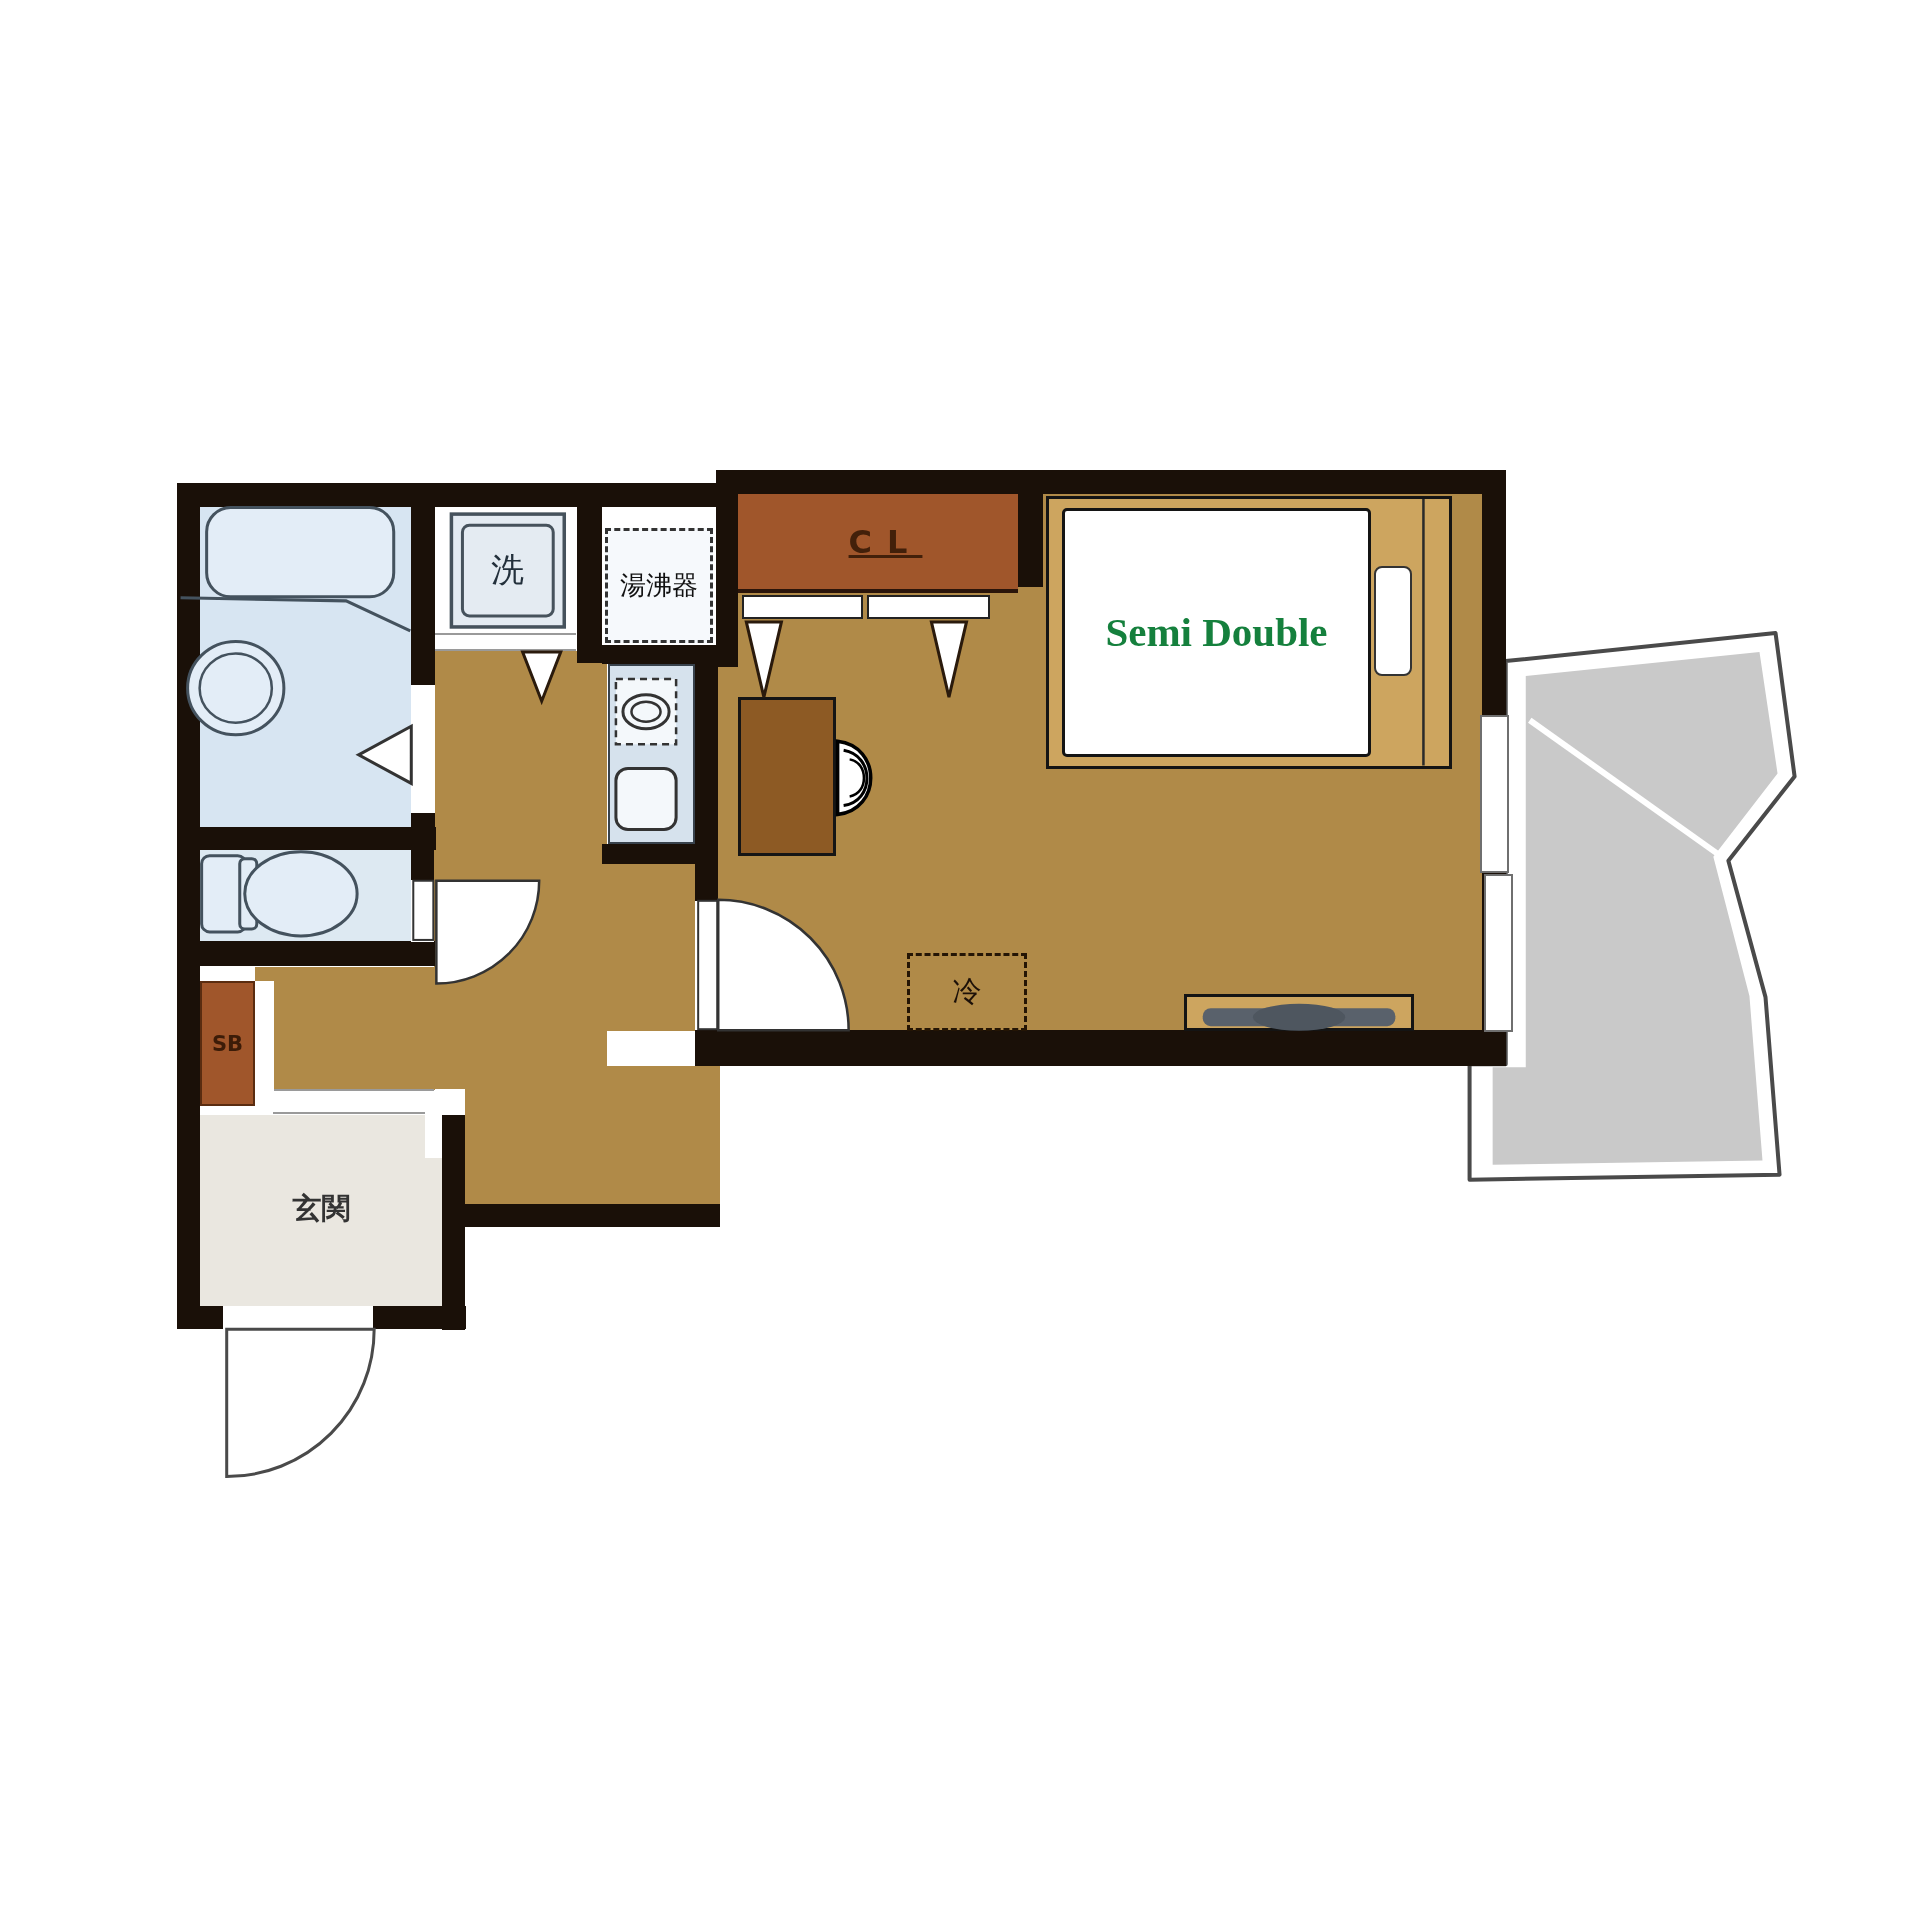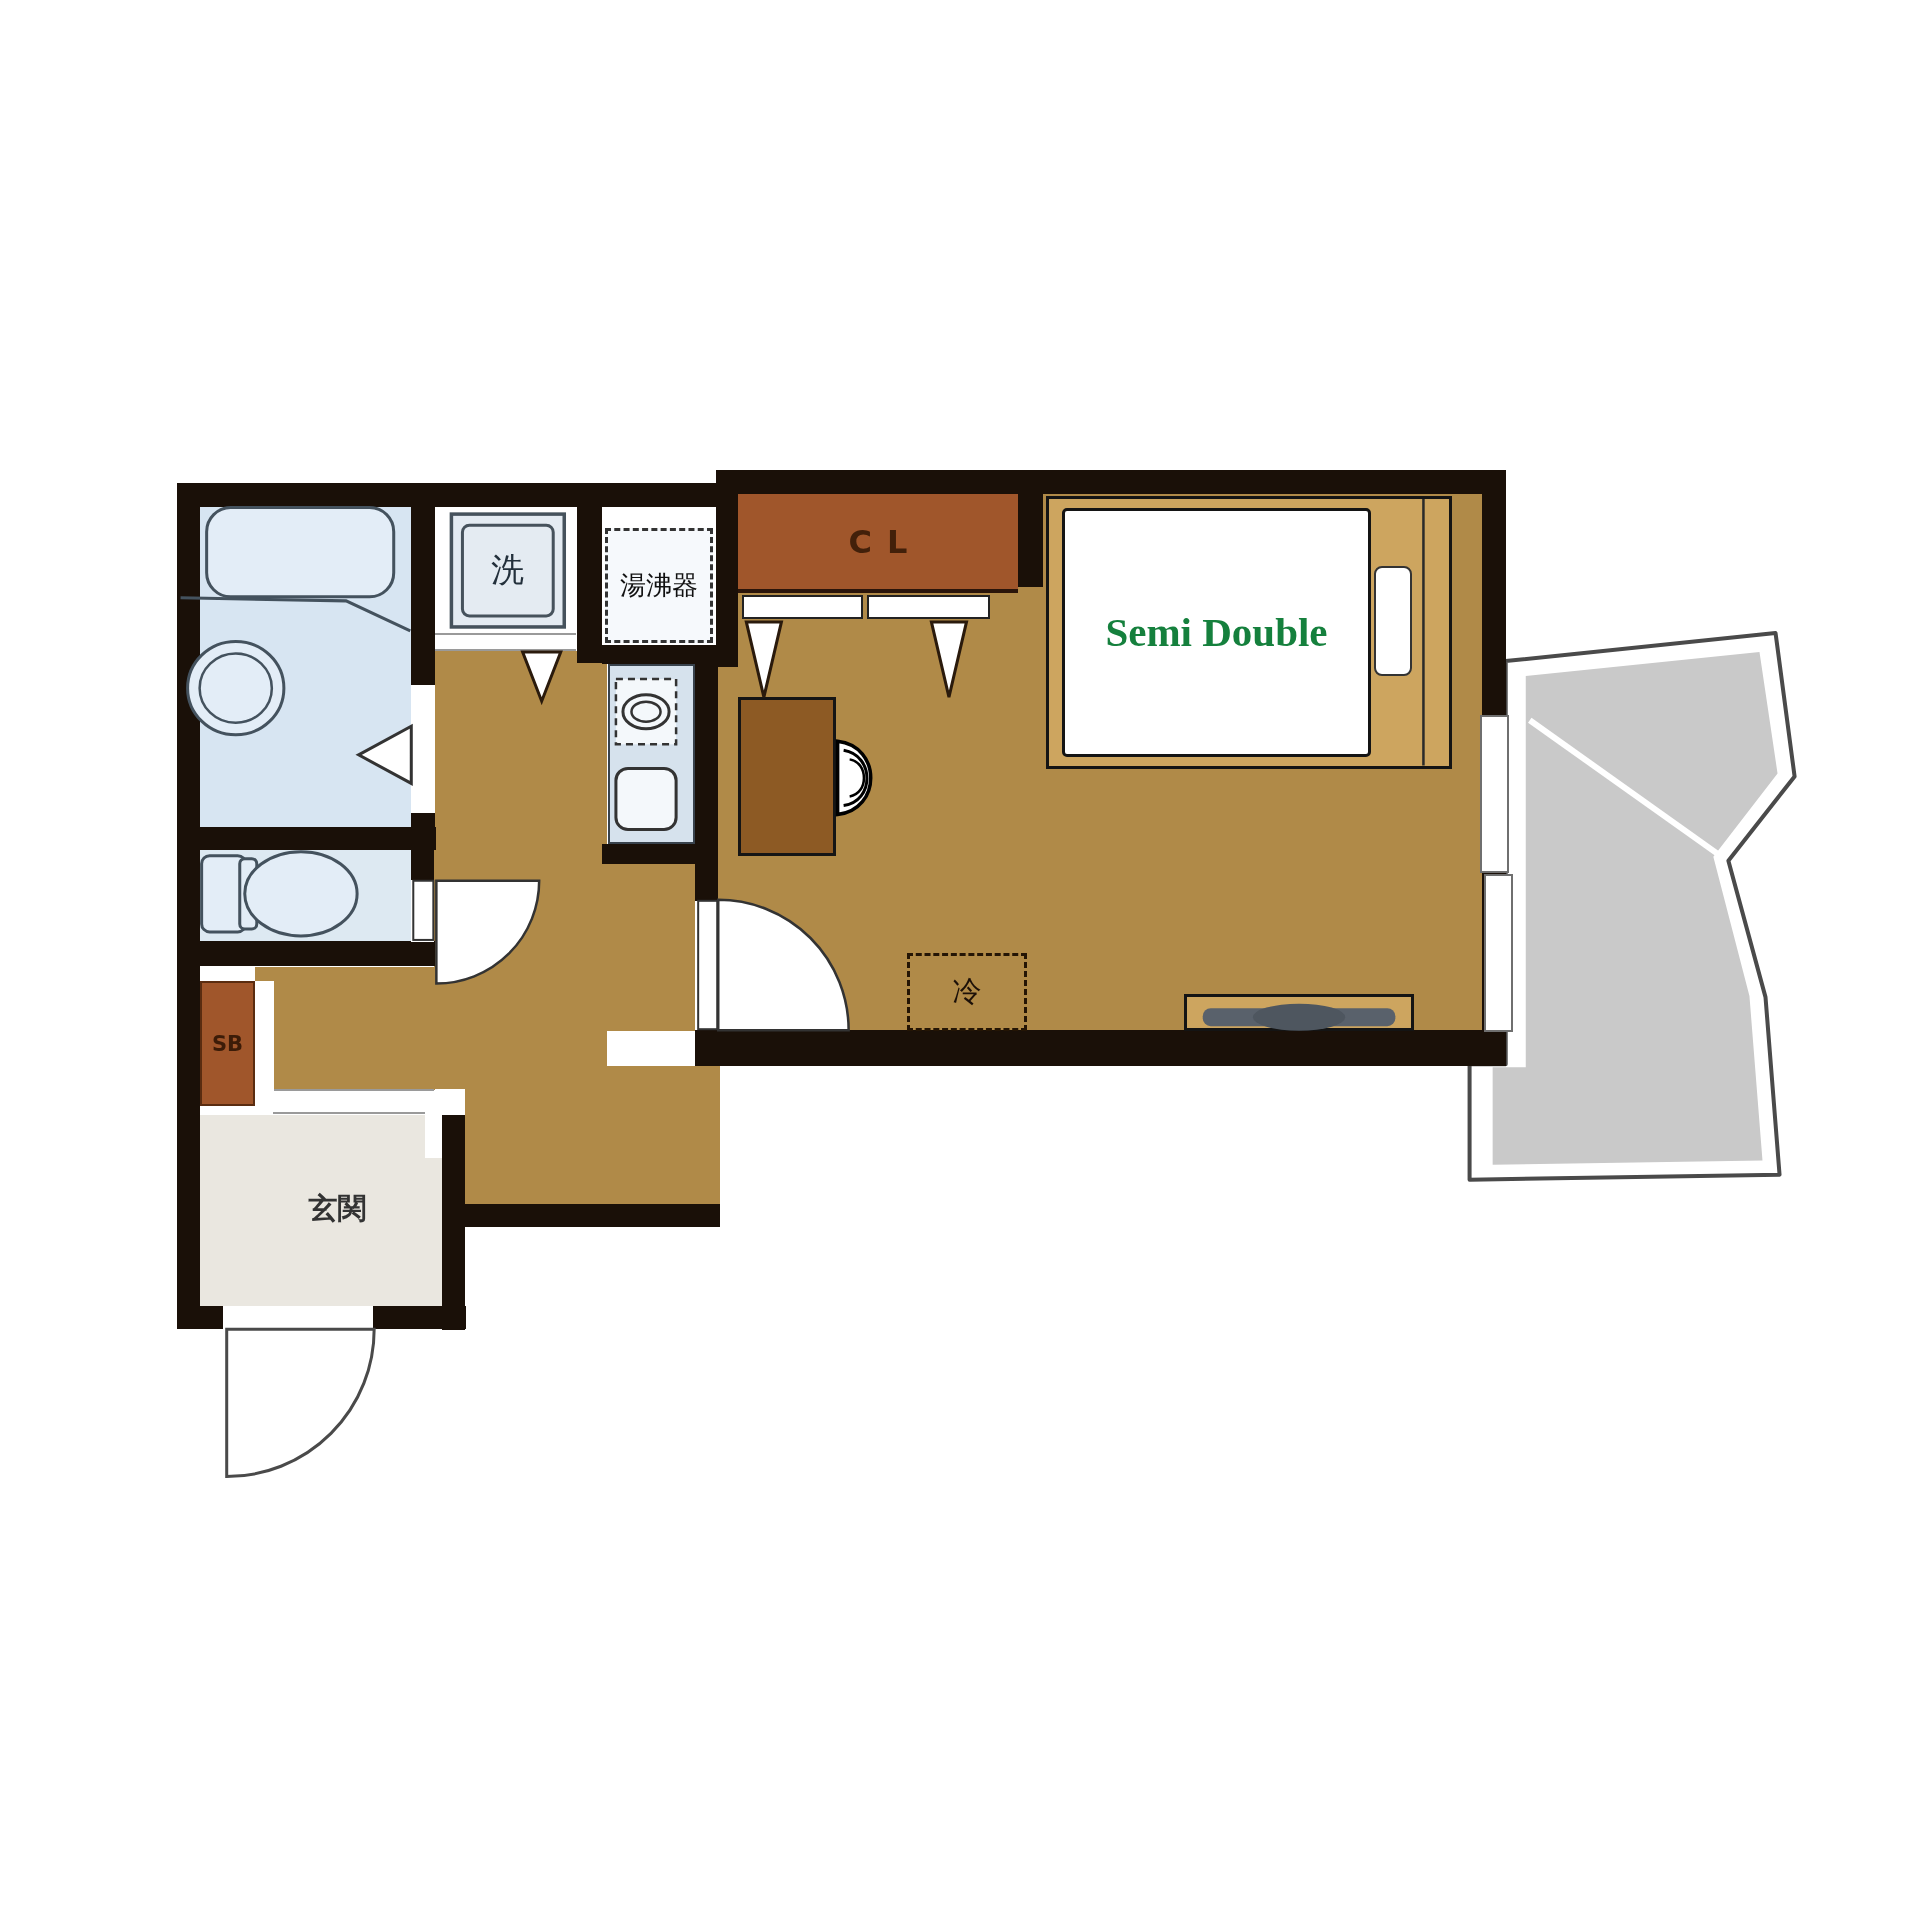--- a/index.html
+++ b/index.html
@@ -137,28 +137,28 @@
 
     <rect x="824" y="1756" width="40" height="118" fill="#ffffff" stroke="#333" stroke-width="4"></rect>
     <path d="M870,1756 L1075,1756 A205,205 0 0 1 870,1961 Z" fill="#ffffff" stroke="#333" stroke-width="5"></path>
 
     <rect x="1392" y="1796" width="38" height="256" fill="#ffffff" stroke="#333" stroke-width="4"></rect>
     <path d="M1432,1794 A260,260 0 0 1 1692,2054 L1432,2054 Z" fill="#ffffff" stroke="#333" stroke-width="5"></path>
 
     <path d="M452,2650 L452,2944 A294,294 0 0 0 746,2650 Z" fill="#ffffff" stroke="#4a4a4a" stroke-width="6"></path>
   </svg>
 
-  <div class="label" style="left:738px;top:512px;width:280px;height:60px;font-size:32px;font-weight:bold;color:#42200a;letter-spacing:15px;padding-left:15px;">CL</div>
+  <div class="label" style="left:738px;top:512px;width:280px;height:60px;font-size:32px;font-weight:bold;color:#42200a;letter-spacing:15px;padding-left:15px;text-decoration:underline;">CL</div>
 
   <div class="label" style="left:1062px;top:597px;width:309px;height:70px;font-size:41px;font-weight:bold;color:#15803d;font-family:'Liberation Serif','DejaVu Serif',serif;">Semi Double</div>
 
   <div class="label" style="left:451px;top:514px;width:113px;height:113px;font-size:33px;color:#23303c;">洗</div>
 
   <div class="label" style="left:605px;top:528px;width:108px;height:115px;font-size:26px;color:#111;">湯沸器</div>
 
   <div class="label" style="left:907px;top:953px;width:120px;height:78px;font-size:29px;color:#1c1008;">冷</div>
 
   <div class="label" style="left:200px;top:981px;width:55px;height:125px;font-size:21px;font-weight:bold;color:#3c1c08;">SB</div>
 
-  <div class="label" style="left:216px;top:1164px;width:243px;height:90px;font-size:29px;font-weight:bold;color:#333;">玄関</div>
+  <div class="label" style="left:200px;top:1164px;width:243px;height:90px;font-size:29px;font-weight:bold;color:#333;">玄関</div>
 
 </div>
 
 
 </body></html>

